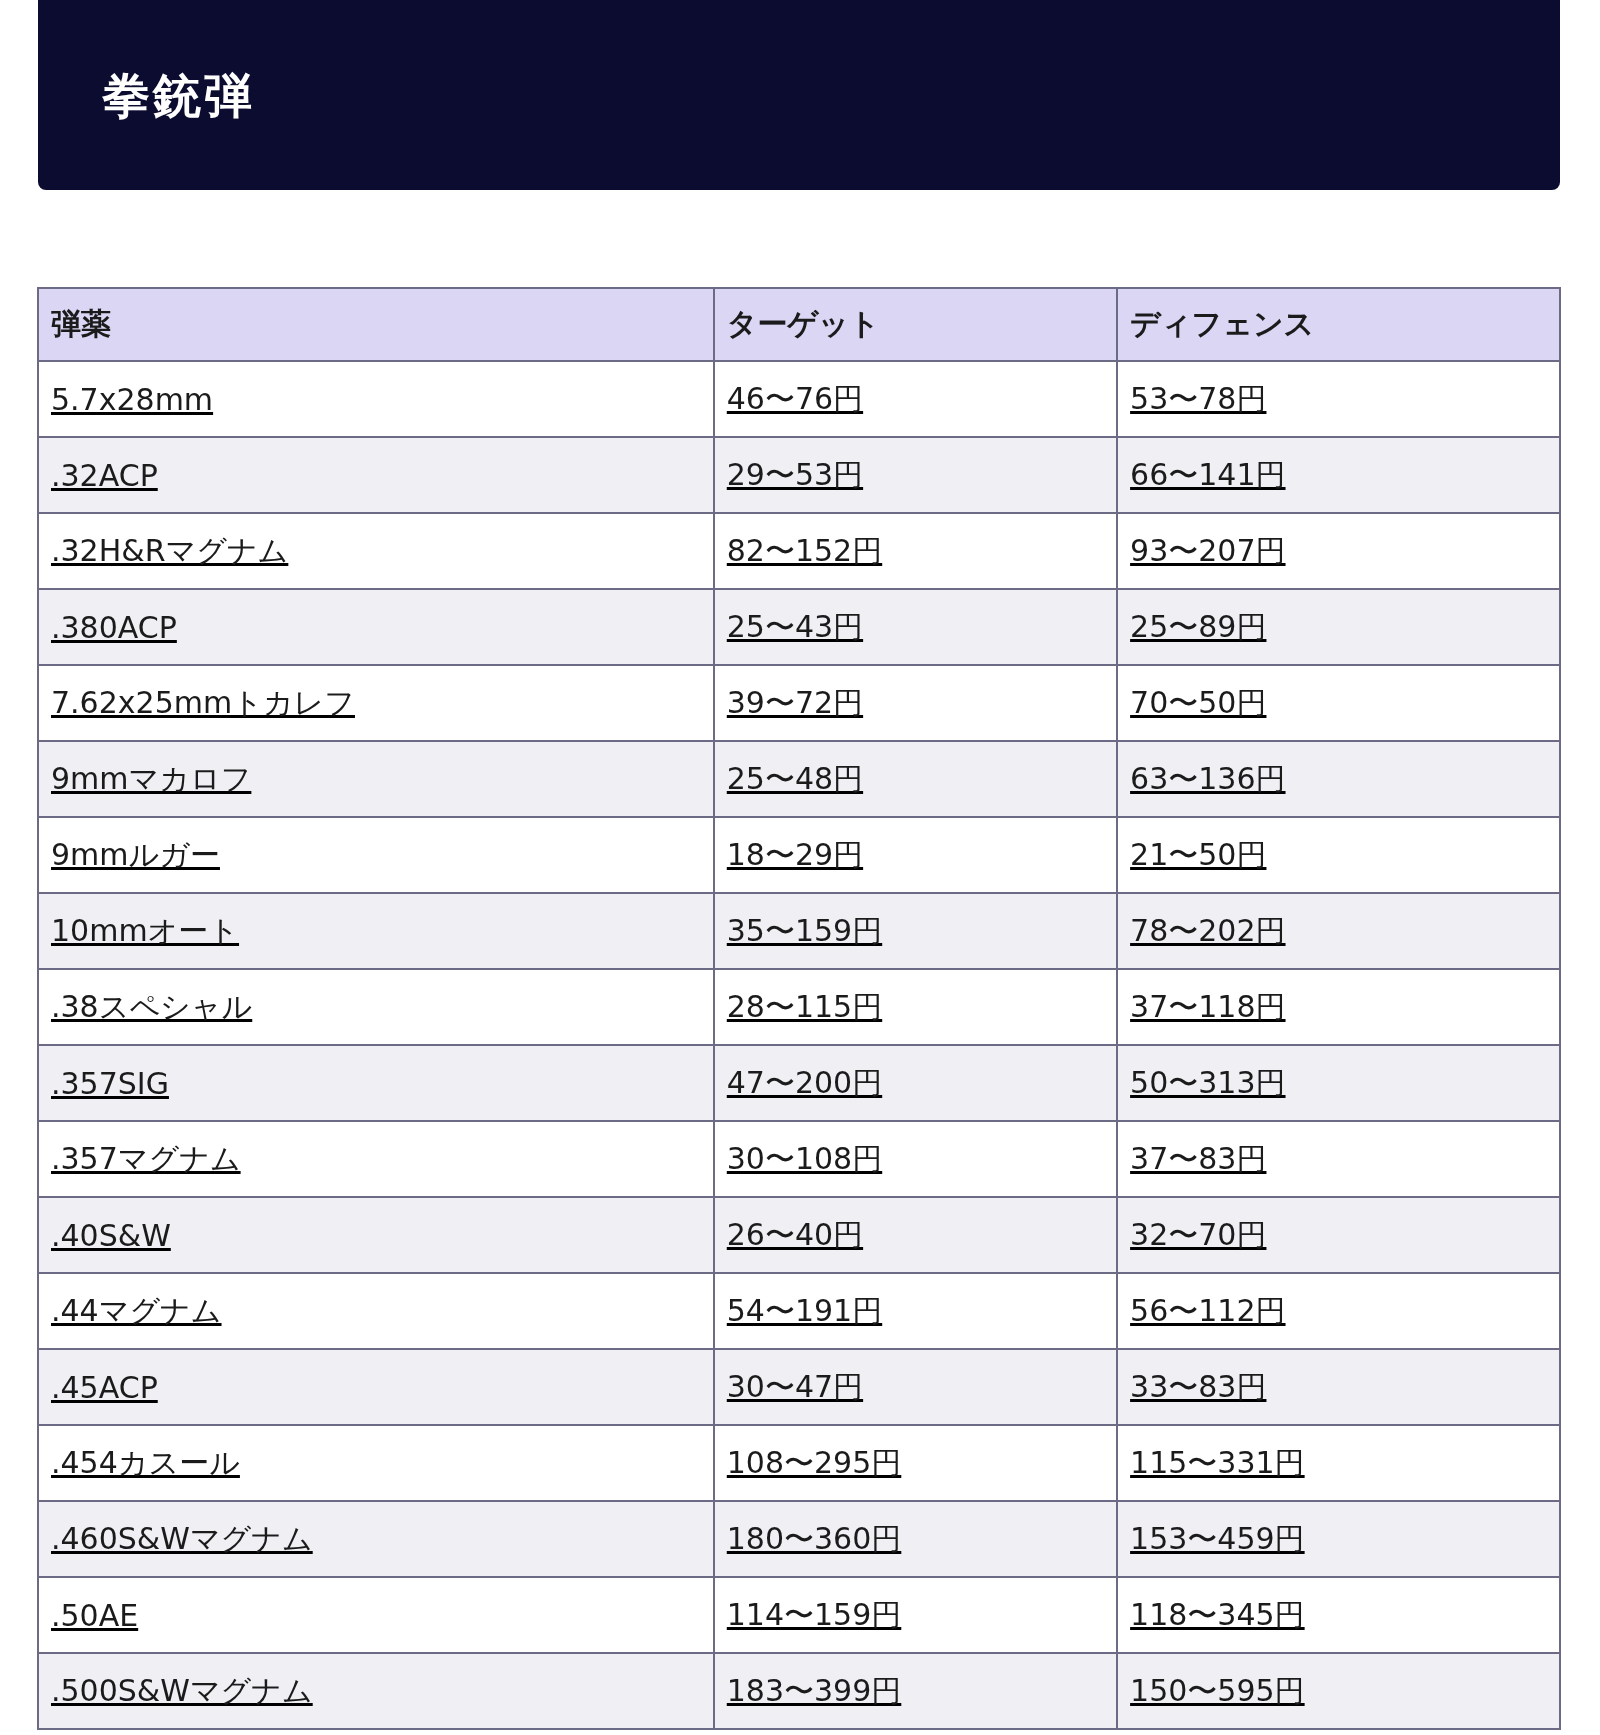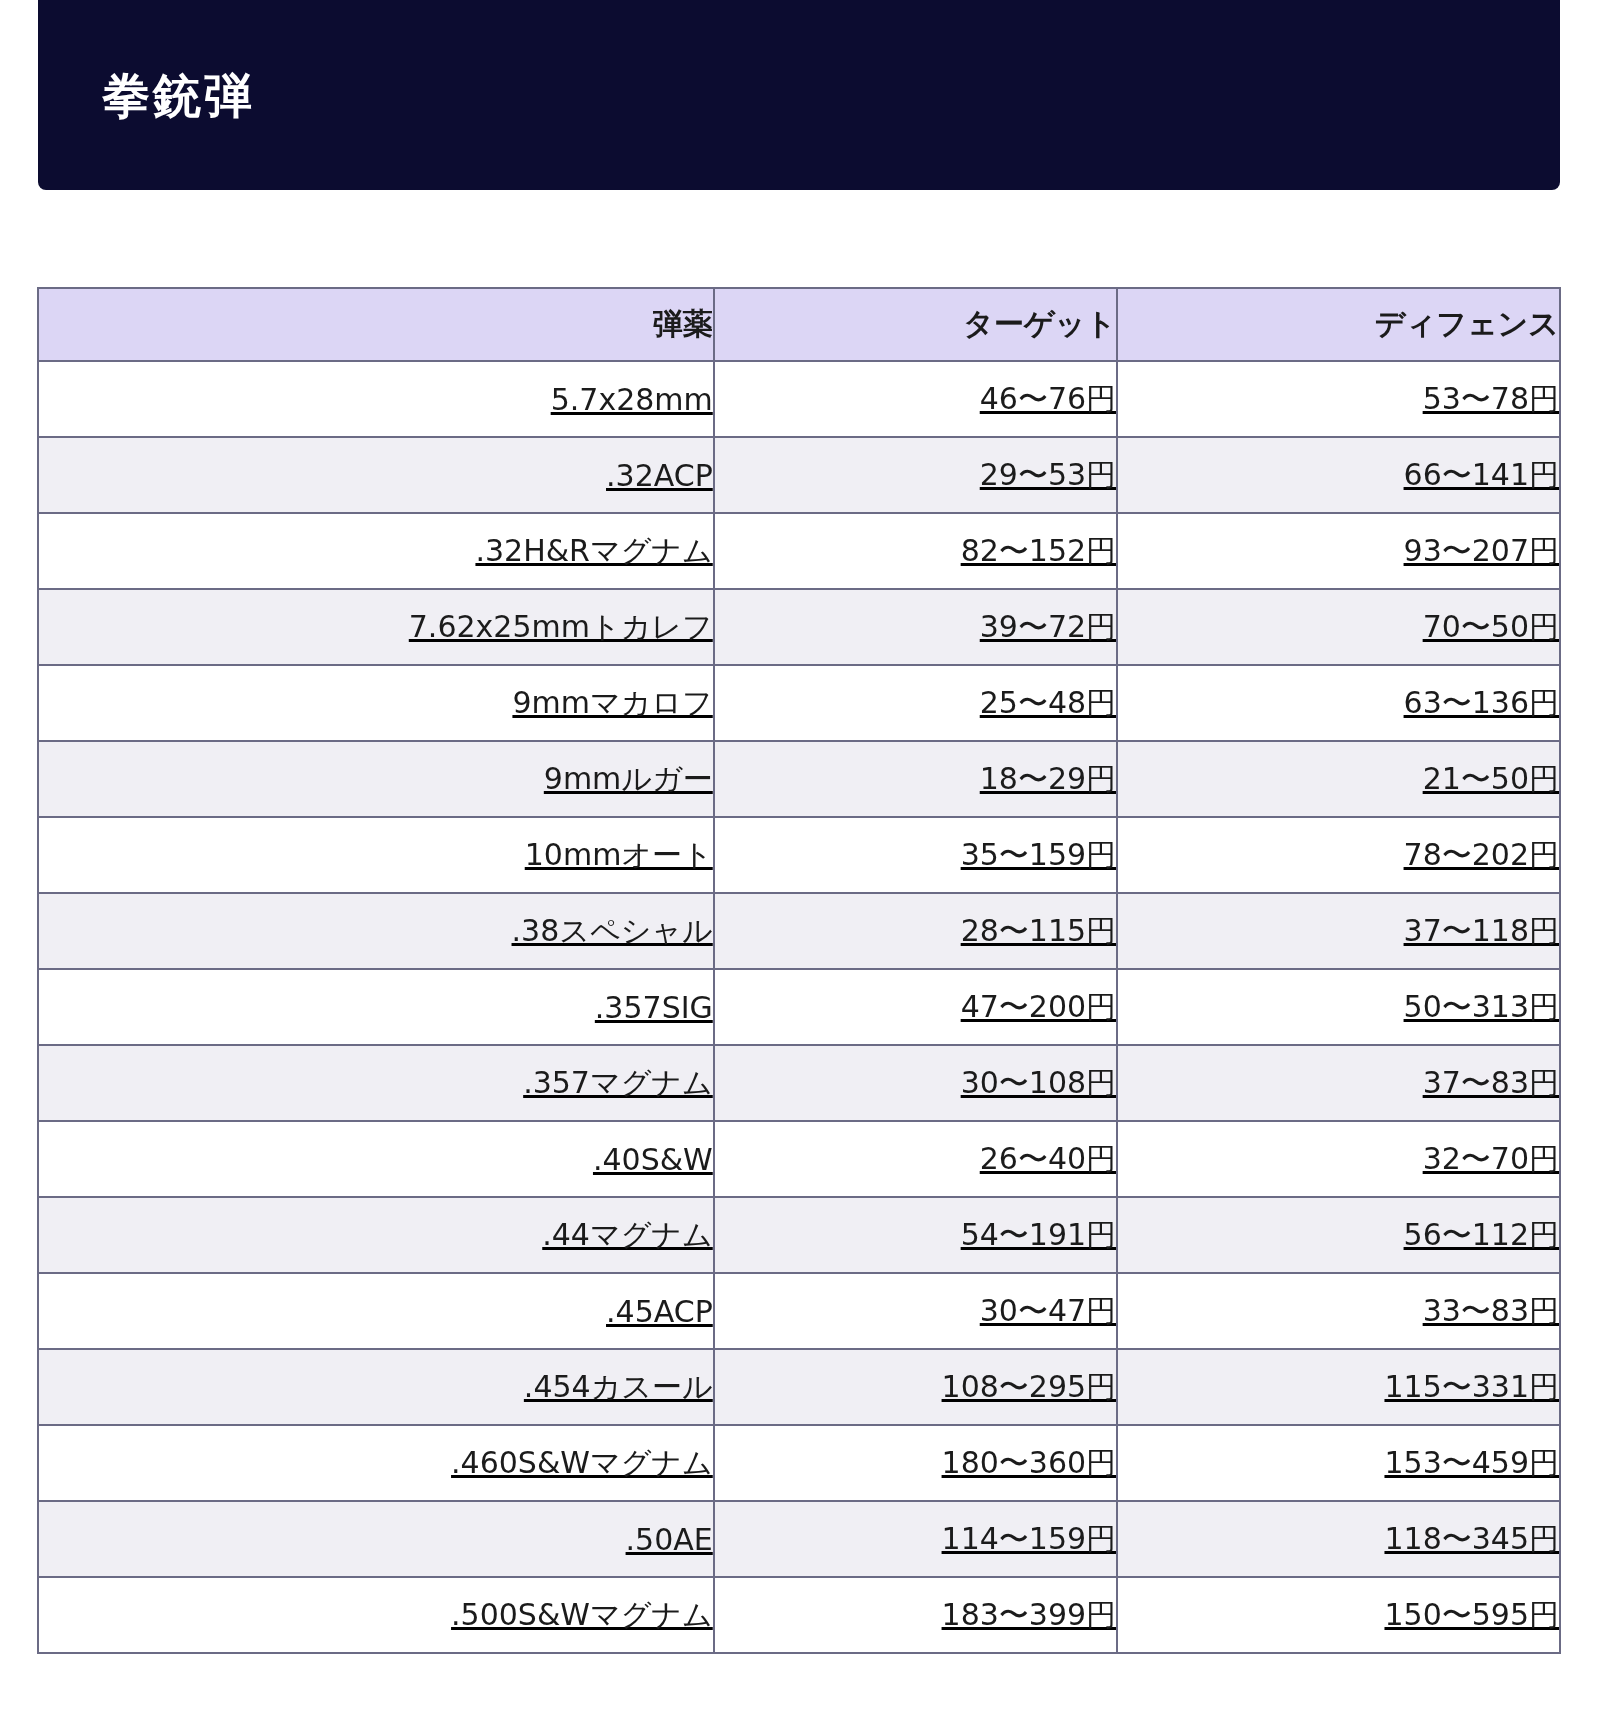--- a/index.html
+++ b/index.html
@@ -42,25 +42,25 @@
   table{
     width:1524px;
     border-collapse:collapse;
     table-layout:fixed;
   }
   col.c1{width:44.4%;}
   col.c2{width:26.5%;}
   col.c3{width:29.1%;}
   th,td{
     border:2px solid var(--border-color);
-    text-align:right;
+    text-align:left;
     vertical-align:middle;
     font-size:30px;
     color:var(--cell-text);
-    padding:0;
+    padding:12px;
     overflow:hidden;
     margin-left:28px;
   }
   thead tr{height:73px;}
   thead th{
     background:var(--header-row-bg);
     font-weight:700;
   }
   tbody tr{height:76px;background:var(--row-bg);text-decoration:underline;}
   tbody tr:nth-child(even){background:var(--alt-row-bg);}
@@ -94,20 +94,25 @@
         </tr>
         <tr>
           <td>.32ACP</td>
           <td>29〜53円</td>
           <td>66〜141円</td>
         </tr>
         <tr>
           <td>.32H&amp;Rマグナム</td>
           <td>82〜152円</td>
           <td>93〜207円</td>
+        </tr>
+        <tr>
+          <td>.380ACP</td>
+          <td>25〜43円</td>
+          <td>25〜89円</td>
         </tr>
         <tr>
           <td>7.62x25mmトカレフ</td>
           <td>39〜72円</td>
           <td>70〜50円</td>
         </tr>
         <tr>
           <td>9mmマカロフ</td>
           <td>25〜48円</td>
           <td>63〜136円</td>

